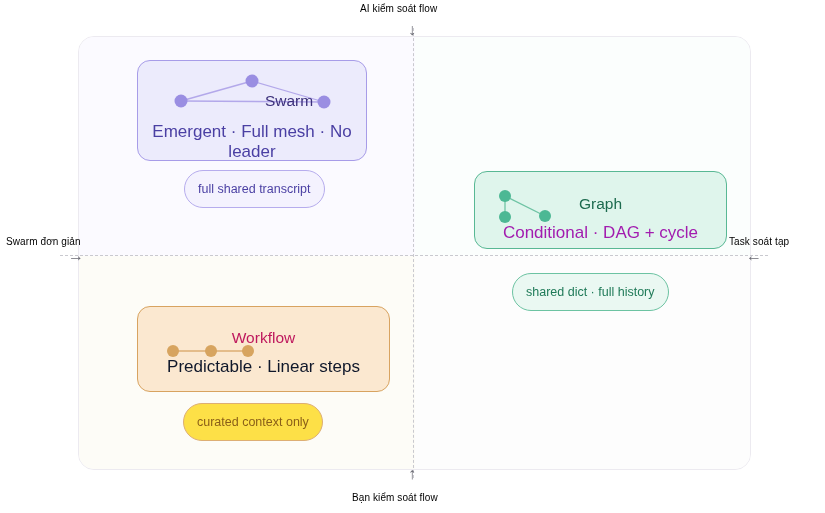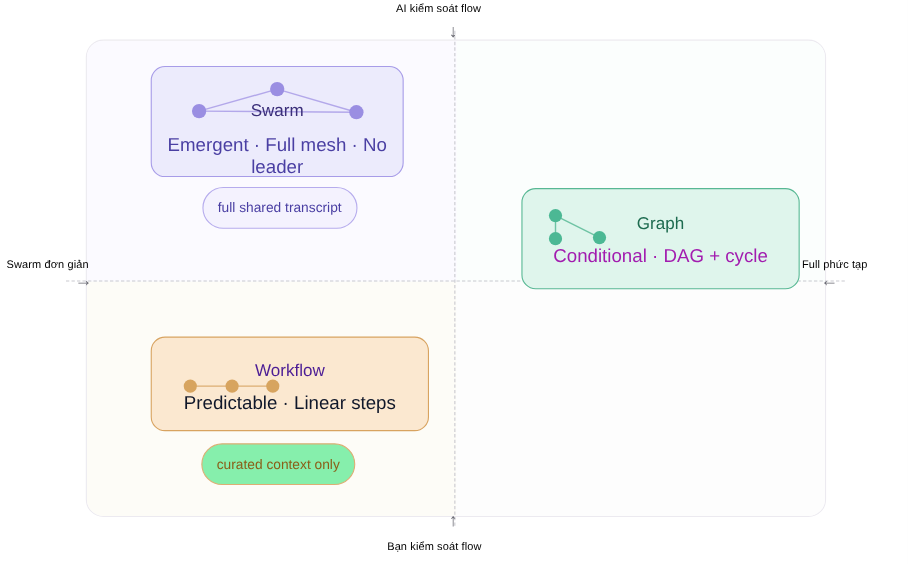--- a/index.html
+++ b/index.html
@@ -112,39 +112,39 @@
     top: 0;
     overflow: visible;
   }
 
   
   .card-swarm {
     left: 137px; top: 60px; width: 230px; height: 101px;
     background: #ecebfc;
     border-color: #a79ce8;
   }
-  .card-swarm .card-title { top: 31px; color: #3b2f7a; }
+  .card-swarm .card-title { top: 31px; color: #3b2f7a; padding-left: 37px; }
   .card-swarm .card-sub   { top: 61px; color: #4a3fa3; }
 
   
   .card-graph {
-    left: 474px; top: 171px; width: 253px; height: 92px;
+    left: 474px; top: 171px; width: 253px; height: 78px;
     background: #dff5ec;
     border-color: #58b894;
   }
   .card-graph .card-title { top: 23px; color: #1d6b4f; }
   .card-graph .card-sub   { top: 51px; color: #a21caf; }
 
   
   .card-workflow {
     left: 137px; top: 306px; width: 253px; height: 86px;
     background: #fbe8d0;
     border-color: #d8a360;
   }
-  .card-workflow .card-title { top: 22px; color: #4c1d95; }
+  .card-workflow .card-title { top: 22px; color: #be185d; }
   .card-workflow .card-sub   { top: 50px; color: #0f172a; }
 
   
   .pill {
     position: absolute;
     box-sizing: border-box;
     border-radius: 999px;
     border-width: 1px;
     border-style: solid;
     font-size: 12.5px;
@@ -163,21 +163,21 @@
     color: #4a3fa3;
   }
   .pill-graph {
     left: 512px; top: 273px;
     background: #eaf8f2;
     border-color: #6cc3a2;
     color: #1f7a58;
   }
   .pill-workflow {
     left: 183px; top: 403px;
-    background: #86efac;
+    background: #fde047;
     border-color: #ddae74;
     color: #8a5f18;
   }
 </style>
 </head>
 <body>
 
 <div id="stage">
 
   <div class="panel">
@@ -192,21 +192,21 @@
 
   <div class="axis-label lbl-top">AI kiểm soát flow</div>
   <div class="arrow arr-top">↓</div>
 
   <div class="axis-label lbl-bottom">Bạn kiểm soát flow</div>
   <div class="arrow arr-bottom">↑</div>
 
   <div class="axis-label lbl-left">Swarm đơn giản</div>
   <div class="arrow arr-left">→</div>
 
-  <div class="axis-label lbl-right">Full phức tạp</div>
+  <div class="axis-label lbl-right">Task soát tạp</div>
   <div class="arrow arr-right">←</div>
 
   <div class="card card-swarm">
     <svg class="mini-svg" width="230" height="101">
       <line x1="43" y1="40" x2="114" y2="20" stroke="#b3a8ea" stroke-width="1.3"></line>
       <line x1="114" y1="20" x2="186" y2="41" stroke="#b3a8ea" stroke-width="1.3"></line>
       <line x1="43" y1="40" x2="186" y2="41" stroke="#b3a8ea" stroke-width="1.3"></line>
       <circle cx="43" cy="40" r="6.5" fill="#9a8ee2"></circle>
       <circle cx="114" cy="20" r="6.5" fill="#9a8ee2"></circle>
       <circle cx="186" cy="41" r="6.5" fill="#9a8ee2"></circle>
@@ -220,20 +220,21 @@
     <svg class="mini-svg" width="253" height="92">
       <line x1="30" y1="24" x2="30" y2="45" stroke="#6ec3a4" stroke-width="1.3"></line>
       <line x1="30" y1="24" x2="70" y2="44" stroke="#6ec3a4" stroke-width="1.3"></line>
       <circle cx="30" cy="24" r="6" fill="#4cb894"></circle>
       <circle cx="30" cy="45" r="6" fill="#4cb894"></circle>
       <circle cx="70" cy="44" r="6" fill="#4cb894"></circle>
     </svg>
     <div class="card-title">Graph</div>
     <div class="card-sub">Conditional · DAG + cycle</div>
   </div>
+  <div class="pill pill-graph">shared dict · full history</div>
 
   <div class="card card-workflow">
     <svg class="mini-svg" width="253" height="86">
       <line x1="35" y1="44" x2="73" y2="44" stroke="#dcae73" stroke-width="1.3"></line>
       <line x1="73" y1="44" x2="110" y2="44" stroke="#dcae73" stroke-width="1.3"></line>
       <circle cx="35" cy="44" r="6" fill="#d7a45f"></circle>
       <circle cx="73" cy="44" r="6" fill="#d7a45f"></circle>
       <circle cx="110" cy="44" r="6" fill="#d7a45f"></circle>
     </svg>
     <div class="card-title">Workflow</div>

